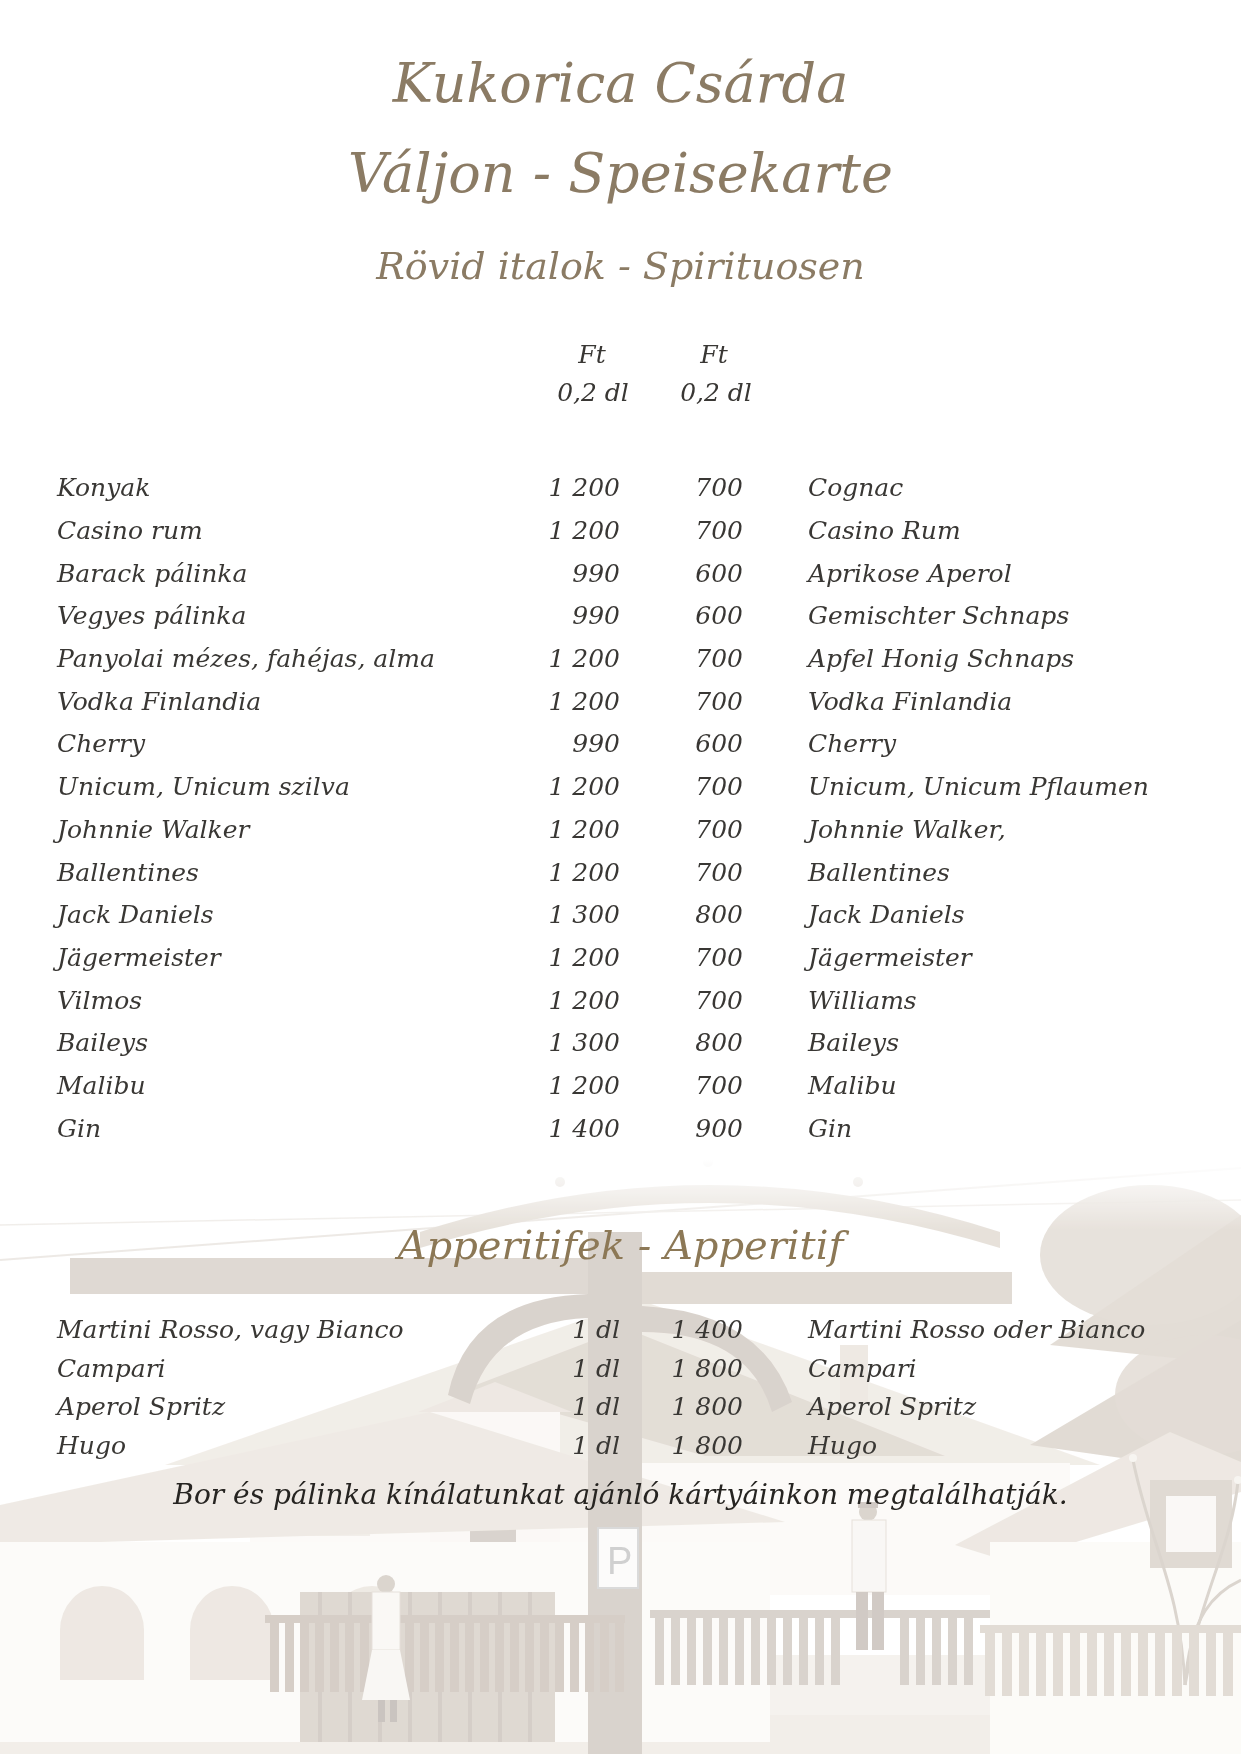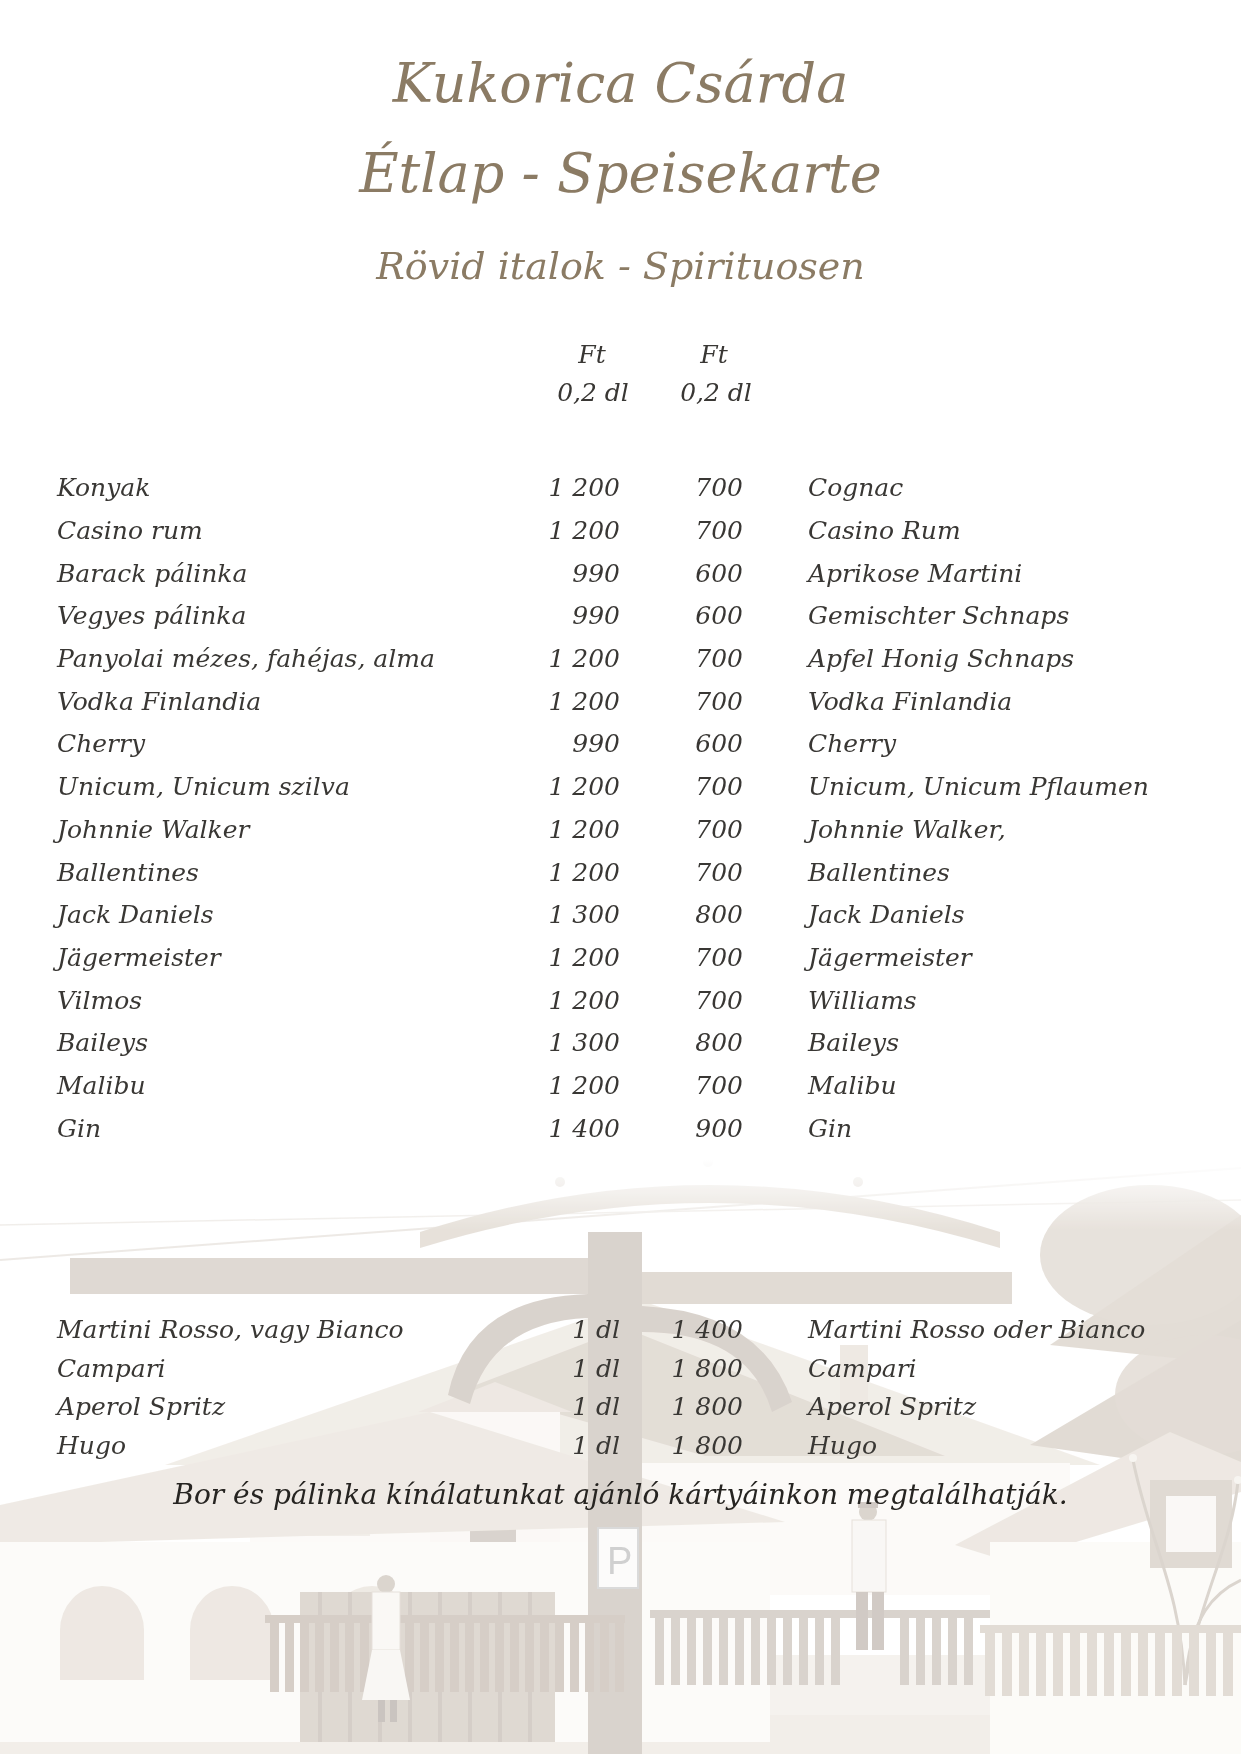--- a/index.html
+++ b/index.html
@@ -200,21 +200,21 @@
         <rect x="872" y="432" width="12" height="58" fill="#6e5a49"></rect>
       </g>
       <rect x="0" y="0" width="1241" height="70" fill="url(#fadeTop)"></rect>
       <rect x="0" y="0" width="1241" height="594" fill="#ffffff" opacity="0.22"></rect>
     </svg>
   </div>
 
   <div class="layer">
 
     <h1 class="center title1">Kukorica Csárda</h1>
-    <h2 class="center title2">Étlap - Speisekarte</h2>
+    <h2 class="center title2">Váljon - Speisekarte</h2>
     <h3 class="center subtitle">Rövid italok - Spirituosen</h3>
 
     <span class="colhead ft1">Ft</span>
     <span class="colhead ft2">Ft</span>
     <span class="colhead sz1">0,2 dl</span>
     <span class="colhead sz2">0,2 dl</span>
 
     <div class="rows spirits-rows">
 
         <div class="row">
@@ -228,21 +228,21 @@
           <span class="c-hu">Casino rum</span>
           <span class="c-p4">1 200</span>
           <span class="c-p2">700</span>
           <span class="c-de">Casino Rum</span>
         </div>
 
         <div class="row">
           <span class="c-hu">Barack pálinka</span>
           <span class="c-p4">990</span>
           <span class="c-p2">600</span>
-          <span class="c-de">Aprikose Martini</span>
+          <span class="c-de">Aprikose Aperol</span>
         </div>
 
         <div class="row">
           <span class="c-hu">Vegyes pálinka</span>
           <span class="c-p4">990</span>
           <span class="c-p2">600</span>
           <span class="c-de">Gemischter Schnaps</span>
         </div>
 
         <div class="row">
@@ -323,20 +323,21 @@
         </div>
 
         <div class="row">
           <span class="c-hu">Gin</span>
           <span class="c-p4">1 400</span>
           <span class="c-p2">900</span>
           <span class="c-de">Gin</span>
         </div>
       </div>
 
+    <h3 class="center ap-head">Apperitifek - Apperitif</h3>
 
     <div class="rows aperitif-rows">
 
         <div class="row">
           <span class="c-hu">Martini Rosso, vagy Bianco</span>
           <span class="c-p4">1 dl</span>
           <span class="c-p2">1 400</span>
           <span class="c-de">Martini Rosso oder Bianco</span>
         </div>
 

